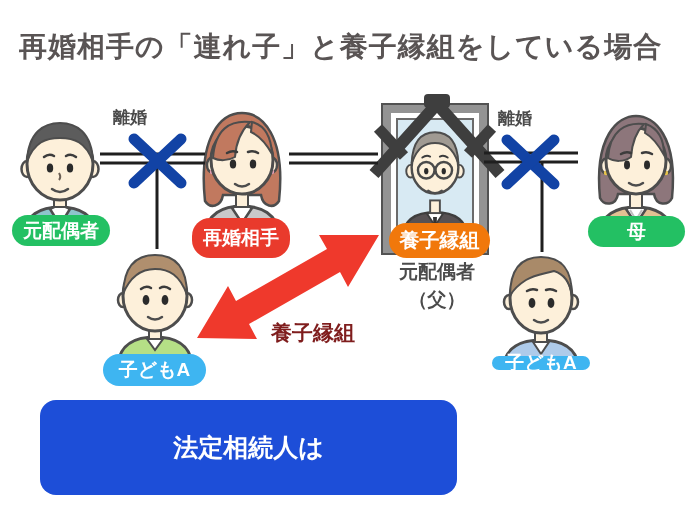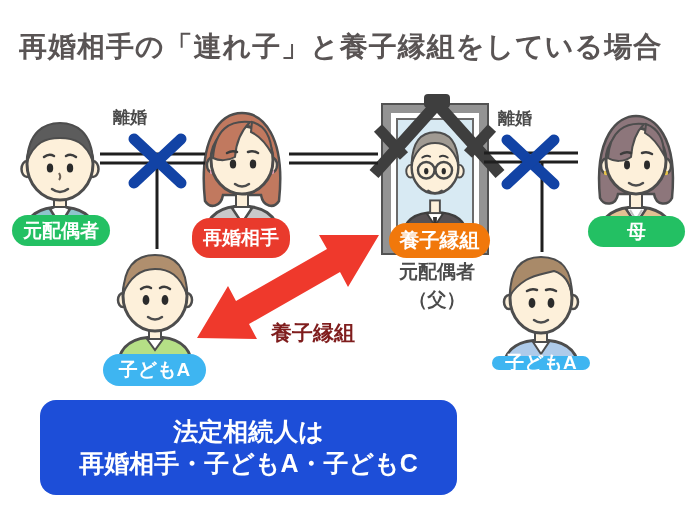--- a/index.html
+++ b/index.html
@@ -210,16 +210,15 @@
 
   <div class="abs note">
     <div>元配偶者</div>
     <div>（父）</div>
   </div>
 
   <div class="abs adoption-label">養子縁組</div>
 
   <div id="result-box" class="abs">
     <div class="rline">法定相続人は</div>
-    <div class="rline">再婚相手・子どもA・子どもC</div>
   </div>
 
 </div>
 
 </body></html>

